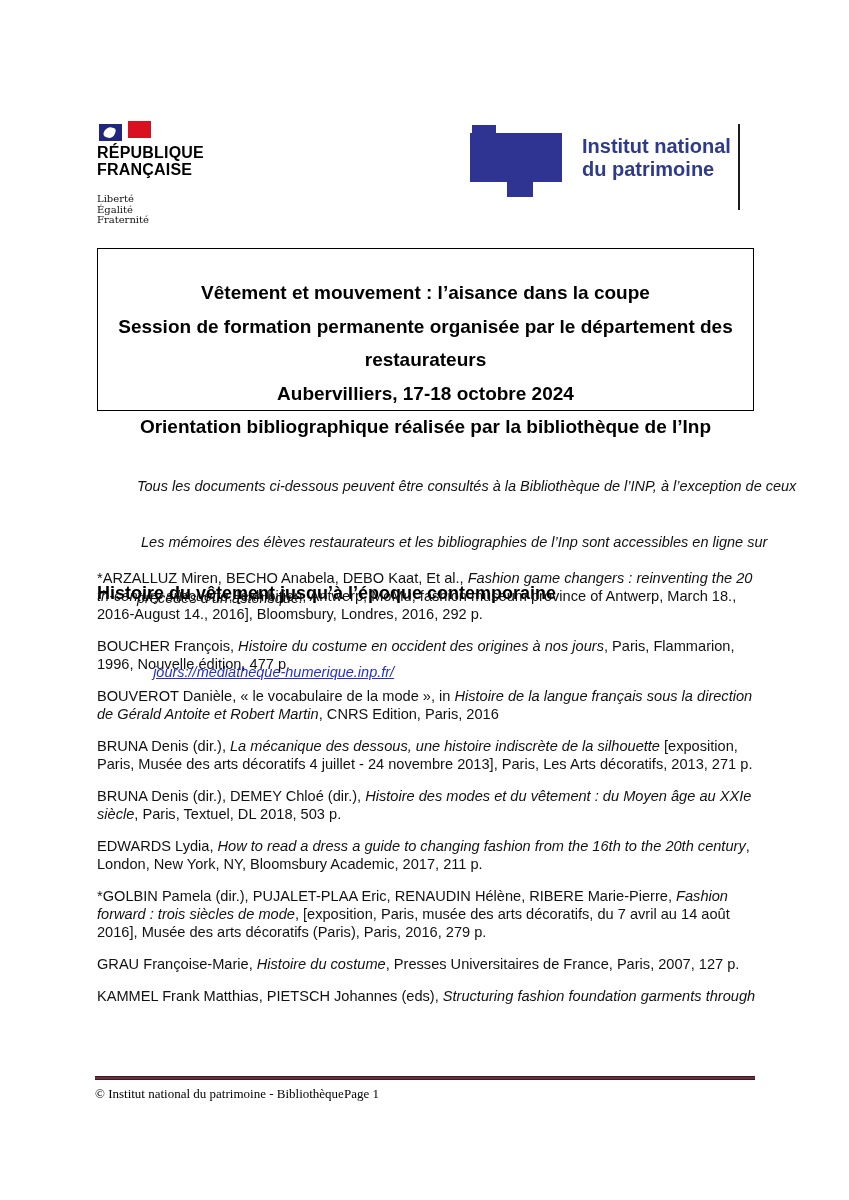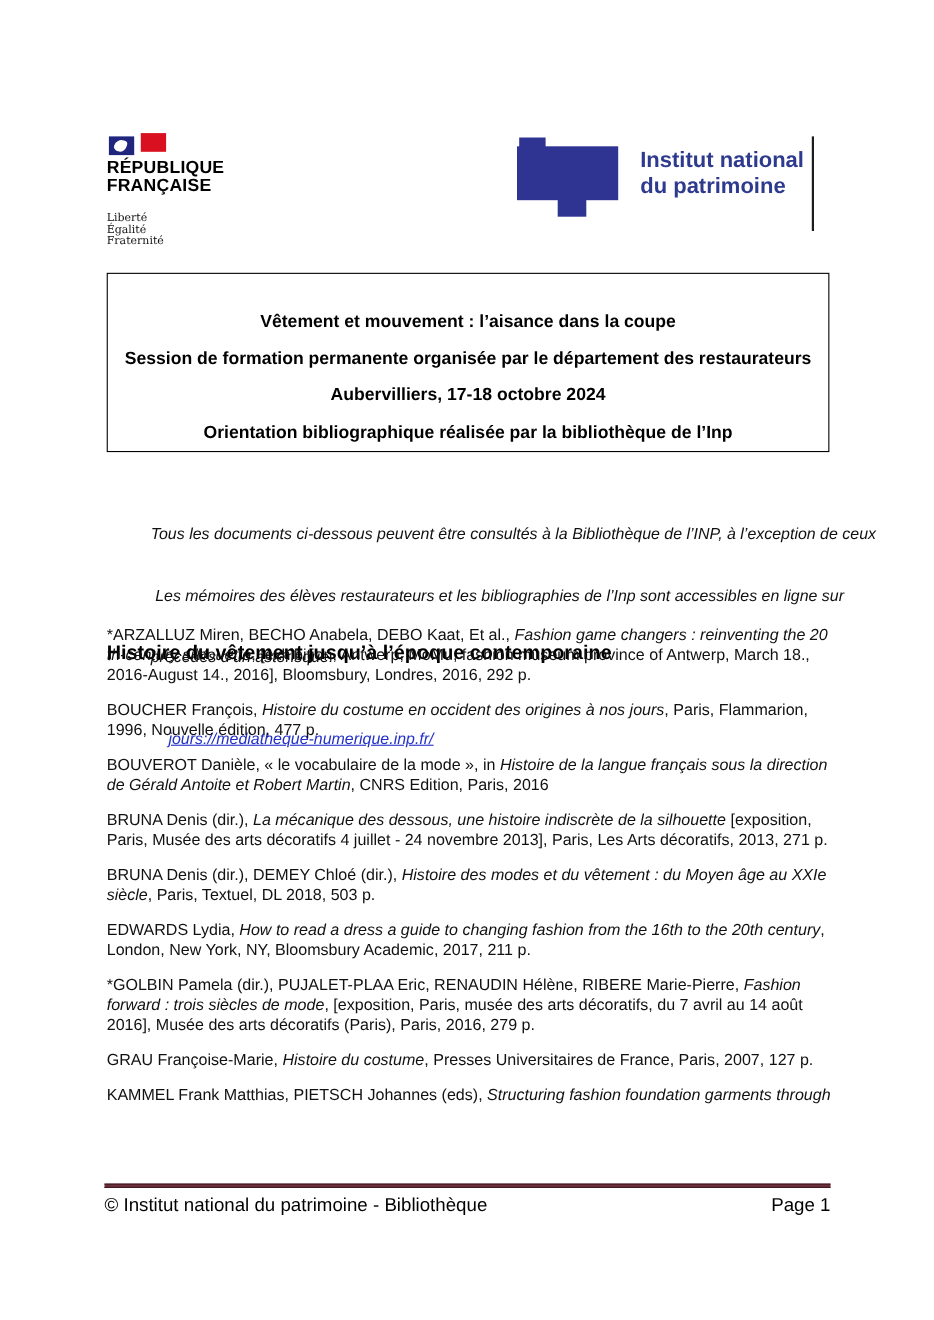--- a/index.html
+++ b/index.html
@@ -51,21 +51,21 @@
   .inp-divider { position: absolute; left: 268px; top: 2px; width: 2px; height: 86px; background: #1c1c1c; }
 
   
   .title-box {
     position: absolute; left: 97px; top: 248px; width: 657px; height: 163px;
     border: 1px solid #000000;
     text-align: center;
     padding-top: 27px;
   }
   .title-box .line {
-    font-weight: bold; font-size: 16px; line-height: 33.5px; color: #000;
+    font-weight: bold; font-size: 19px; line-height: 33.5px; color: #000;
   }
 
   
   .intro {
     position: absolute; left: 97px; top: 440px; width: 672px;
     font-style: italic; font-size: 14.5px; line-height: 18.6px; color: #111;
     white-space: pre-wrap;
     margin-left: 40px;
   }
   .intro a { color: #2330c8; text-decoration: underline; }
@@ -83,22 +83,22 @@
   }
   .bibliography p.entry { margin: 0 0 14px 0; }
 
   
   .footer { position: absolute; left: 95px; top: 1076px; width: 660px; }
   .footer-rule {
     height: 4px; background: #6b2f3a;
     border-top: 1px solid #401822; border-bottom: 1px solid #401822;
   }
   .footer-row {
-    display: flex; justify-content: space-between;
-    margin-top: 6px; font-size: 17px; color: #000;
+    display: flex; 
+    margin-top: 6px; font-size: 13px; color: #000; font-family: Liberation Serif, serif;
   }
 </style>
 </head>
 <body>
 
 <div class="rf-logo">
   <div class="rf-flag">
     <div class="blue">
       <div class="marianne"></div>
     </div>

